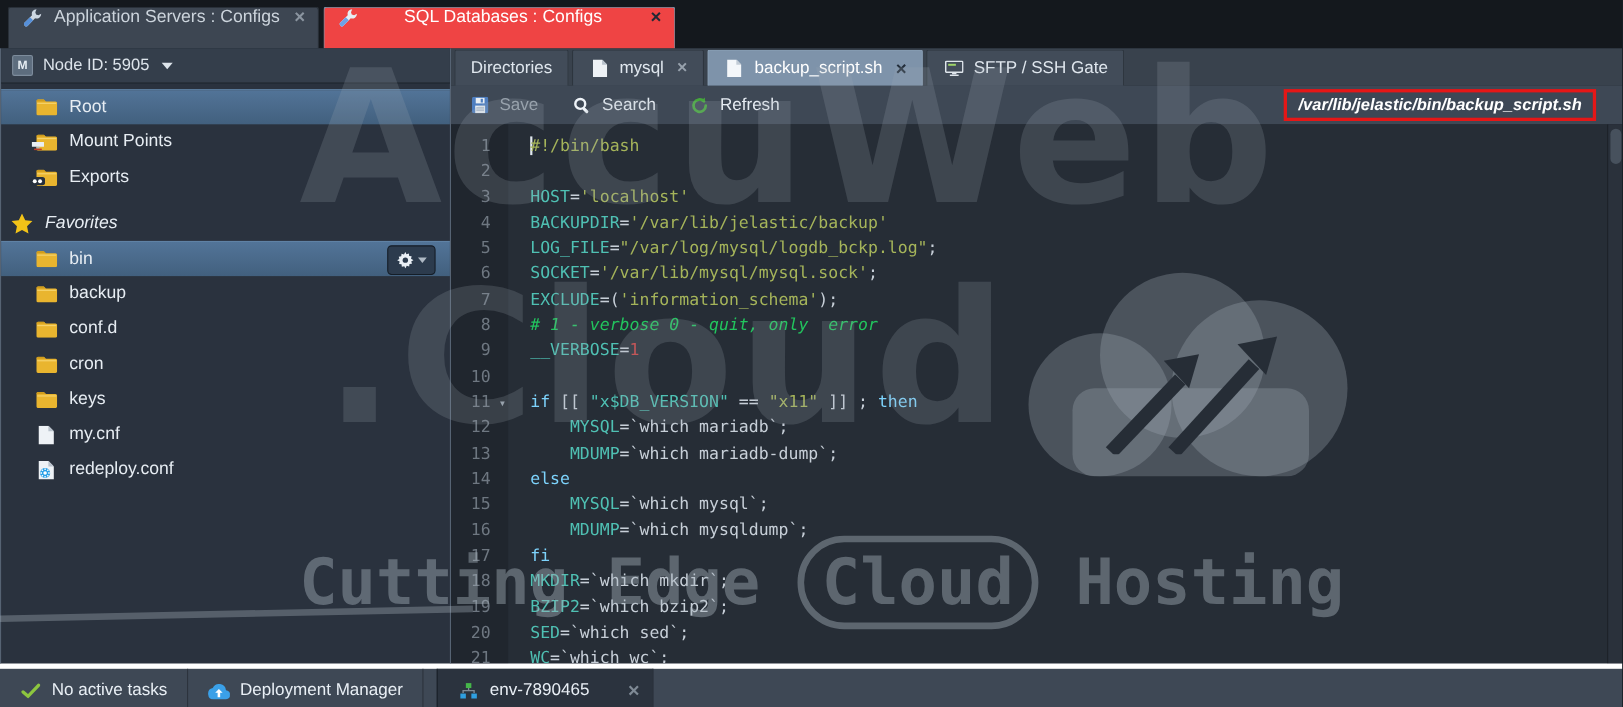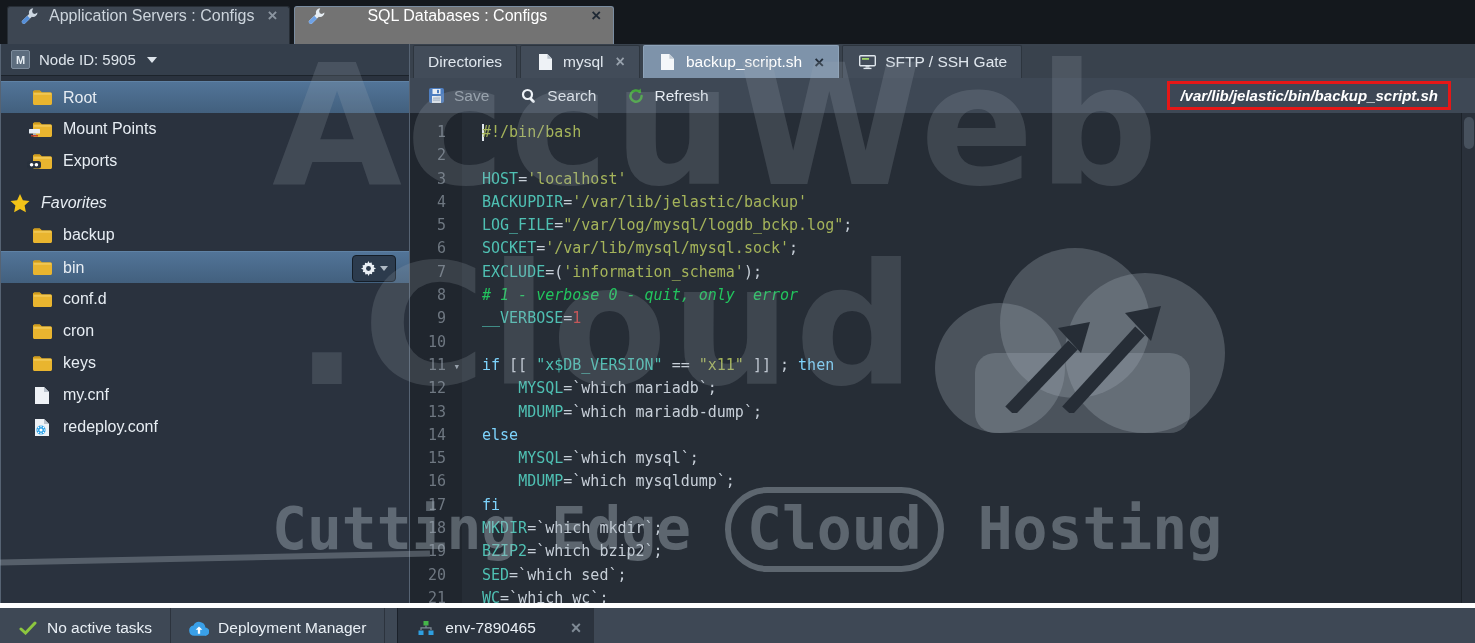--- a/index.html
+++ b/index.html
@@ -4,21 +4,21 @@
 <style>
   html,body{margin:0;padding:0;background:#10141a;}
   .app{position:relative;width:1475px;height:643px;overflow:hidden;background:#262d36;
        font-family:"Liberation Sans",sans-serif;-webkit-font-smoothing:antialiased;}
 
   
   .top-tabbar{height:44px;background:#14181d;display:flex;align-items:flex-end;padding-left:7px;gap:4px;box-sizing:border-box;}
   .top-tab{height:37px;display:flex;align-items:flex-start;gap:9px;padding:0 12px 0 12px;
            background:#3d4652;border:1px solid #272e36;border-bottom:none;border-radius:3px 3px 0 0;
            color:#ccd4dc;font-size:16px;cursor:default;}
-  .top-tab.active{background:#737373;color:#fff;border-color:#7a8ca0;gap:40px;}
+  .top-tab.active{background:#ef4444;color:#fff;border-color:#7a8ca0;gap:40px;}
   .tab-close{font-size:17px;font-weight:bold;color:#8b95a0;margin-left:4px;line-height:1;}
   .top-tab.active .tab-close{color:#1f2935;}
 
   
   .main{display:flex;height:559px;}
   .sidebar{width:410px;flex:none;background:#2a323e;border-right:1px solid #566373;border-left:1px solid #566373;
            box-sizing:border-box;display:flex;flex-direction:column;}
   .side-header{height:31px;flex:none;background:#343e4b;border-bottom:1px solid #1c232b;display:flex;align-items:center;
                gap:9px;padding:0 10px;color:#dde4eb;font-size:15px;}
   .m-badge{width:17px;height:17px;background:#5d6d7e;border:1px solid #7d8c9c;border-radius:2px;color:#e6edf3;
@@ -173,46 +173,46 @@
           </div>
           <div class="tree-gap"></div>
           <div class="row indent0">
             <span class="ticon">
               <svg width="20" height="19" viewBox="0 0 20 19">
                 <path d="M10 0l2.9 6.2 6.6.8-4.9 4.6 1.3 6.6L10 15l-5.9 3.2 1.3-6.6L.5 7l6.6-.8z" fill="#f2c318"></path>
               </svg>
             </span>
             <span>Favorites</span>
           </div>
-          <div class="row indent1">
-            <span class="ticon">
-              <svg width="19" height="15" viewBox="0 0 19 15">
-                <path d="M0 2.2C0 1.2.7.4 1.6.4h5.2l1.9 1.8h8.7c.9 0 1.6.8 1.6 1.8v9.2c0 1-.7 1.8-1.6 1.8H1.6C.7 15 0 14.2 0 13.2z" fill="#e9b52f"></path>
-                <path d="M0 2.2h8.7L6.8.4H1.6C.7.4 0 1.2 0 2.2z" fill="#d09c1c"></path>
-                <rect x="0.8" y="3.4" width="17.4" height="1.1" fill="#f5d26b"></rect>
-              </svg>
-            </span>
-            <span>backup</span>
-          </div>
           <div class="row indent1 selected">
             <span class="ticon">
               <svg width="19" height="15" viewBox="0 0 19 15">
                 <path d="M0 2.2C0 1.2.7.4 1.6.4h5.2l1.9 1.8h8.7c.9 0 1.6.8 1.6 1.8v9.2c0 1-.7 1.8-1.6 1.8H1.6C.7 15 0 14.2 0 13.2z" fill="#e9b52f"></path>
                 <path d="M0 2.2h8.7L6.8.4H1.6C.7.4 0 1.2 0 2.2z" fill="#d09c1c"></path>
                 <rect x="0.8" y="3.4" width="17.4" height="1.1" fill="#f5d26b"></rect>
               </svg>
             </span>
             <span>bin</span>
             <span class="gear-btn">
               <svg width="15" height="15" viewBox="0 0 16 16">
                 <path d="M8 0l1 2.2 2.4-.6.3 2.4 2.4.3-.6 2.4L16 8l-2.2 1 .6 2.4-2.4.3-.3 2.4-2.4-.6L8 16l-1-2.2-2.4.6-.3-2.4-2.4-.3.6-2.4L0 8l2.2-1-.6-2.4 2.4-.3.3-2.4 2.4.6z" fill="#e9eff5"></path>
                 <circle cx="8" cy="8" r="2.6" fill="#2c3b4d"></circle>
               </svg>
               <i class="dcaret"></i>
             </span>
+          </div>
+          <div class="row indent1">
+            <span class="ticon">
+              <svg width="19" height="15" viewBox="0 0 19 15">
+                <path d="M0 2.2C0 1.2.7.4 1.6.4h5.2l1.9 1.8h8.7c.9 0 1.6.8 1.6 1.8v9.2c0 1-.7 1.8-1.6 1.8H1.6C.7 15 0 14.2 0 13.2z" fill="#e9b52f"></path>
+                <path d="M0 2.2h8.7L6.8.4H1.6C.7.4 0 1.2 0 2.2z" fill="#d09c1c"></path>
+                <rect x="0.8" y="3.4" width="17.4" height="1.1" fill="#f5d26b"></rect>
+              </svg>
+            </span>
+            <span>backup</span>
           </div>
           <div class="row indent1">
             <span class="ticon">
               <svg width="19" height="15" viewBox="0 0 19 15">
                 <path d="M0 2.2C0 1.2.7.4 1.6.4h5.2l1.9 1.8h8.7c.9 0 1.6.8 1.6 1.8v9.2c0 1-.7 1.8-1.6 1.8H1.6C.7 15 0 14.2 0 13.2z" fill="#e9b52f"></path>
                 <path d="M0 2.2h8.7L6.8.4H1.6C.7.4 0 1.2 0 2.2z" fill="#d09c1c"></path>
                 <rect x="0.8" y="3.4" width="17.4" height="1.1" fill="#f5d26b"></rect>
               </svg>
             </span>
             <span>conf.d</span>

